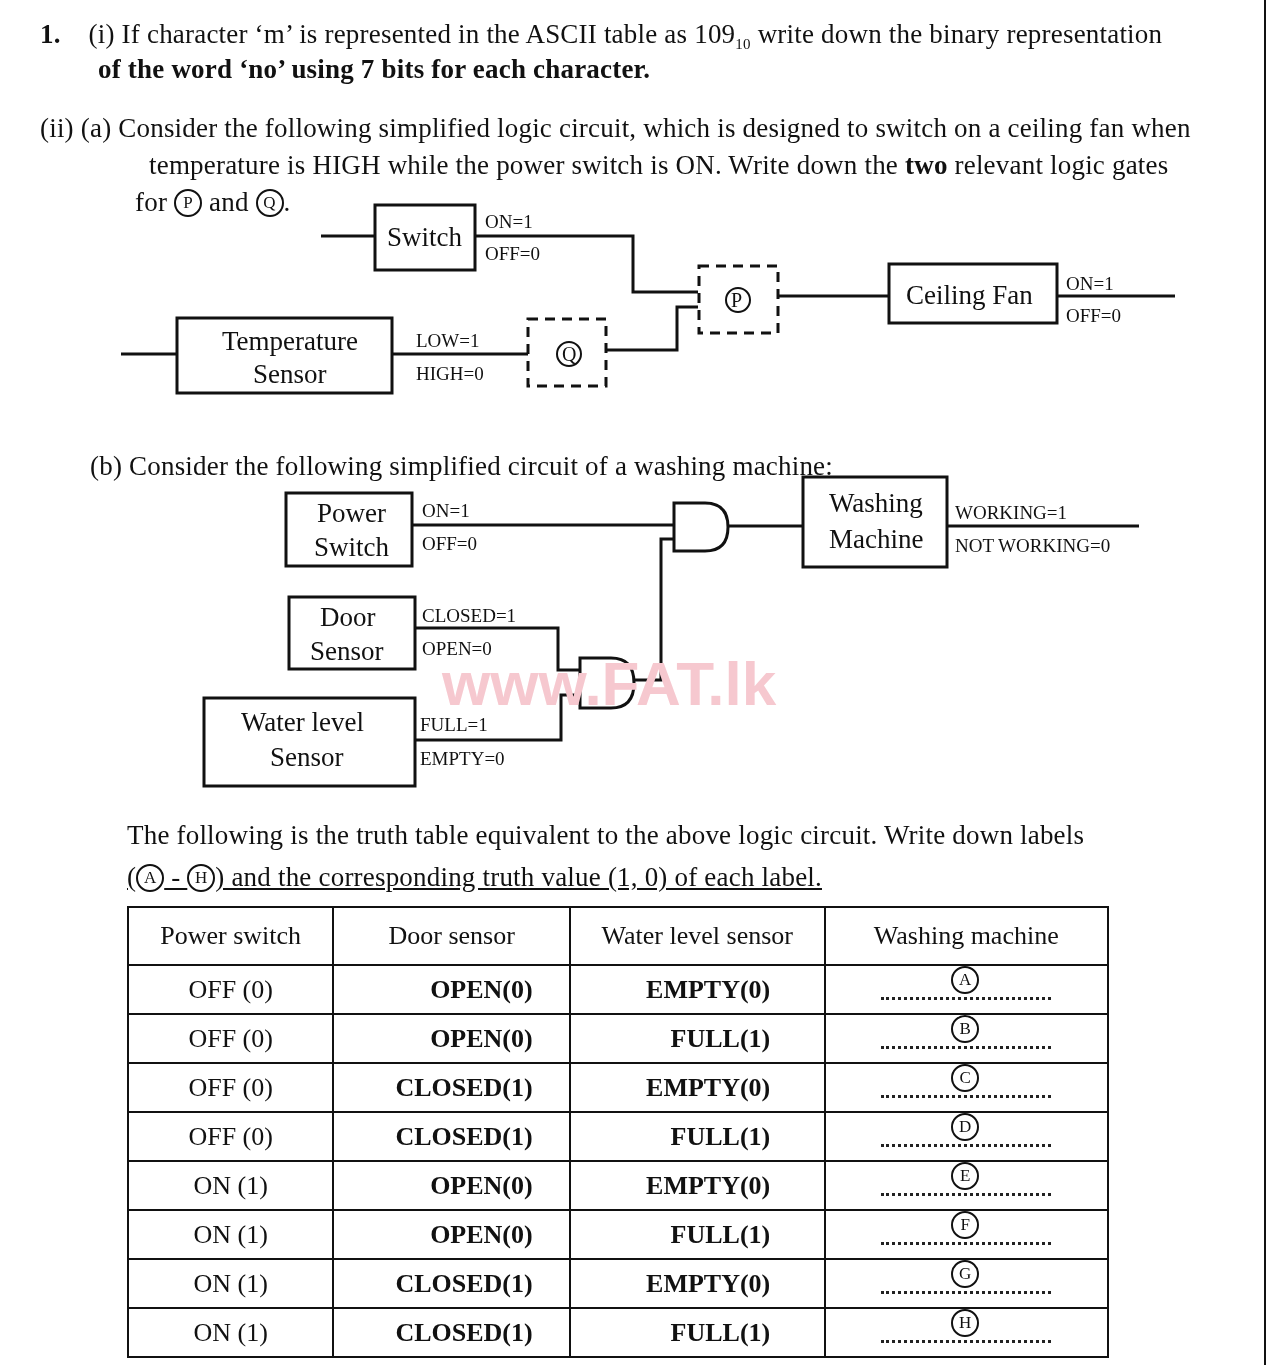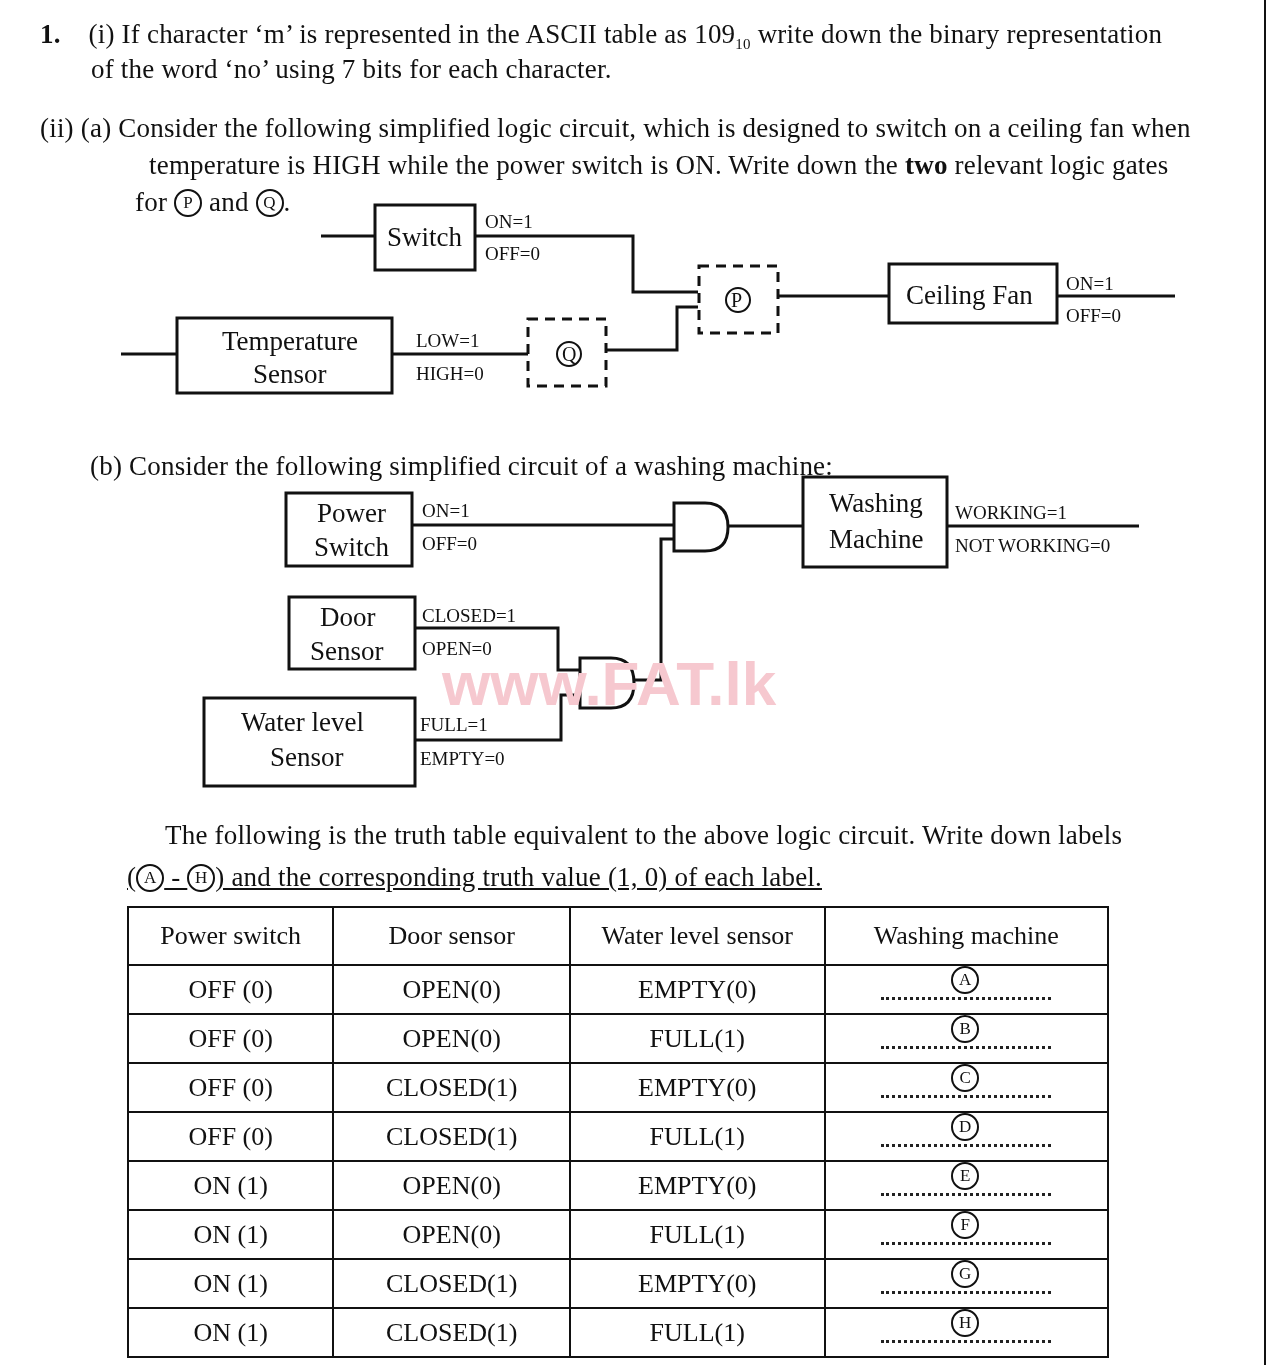--- a/index.html
+++ b/index.html
@@ -22,37 +22,37 @@
   .sig-label { font-family: "Liberation Serif", serif; font-size: 19px; fill: #111; }
   .gate-label { font-family: "Liberation Serif", serif; font-size: 20px; fill: #111; }
   .watermark { font-family: "Liberation Sans", sans-serif; font-weight: bold; font-size: 62px; fill: #f6c8cf; }
   table.tt {
     position: absolute; left: 127px; top: 906px; width: 982px; border-collapse: collapse;
     font-size: 26px;
   }
   table.tt th, table.tt td { border: 2px solid #111; padding: 0; text-align: center; font-weight: normal; }
   table.tt th { height: 56px; }
   table.tt td { height: 45px; }
-  .cellpair { display: inline-flex; justify-content: center; }
+  .cellpair { display: inline-flex; justify-content: flex-end; font-weight: bold; }
   .ans { display: inline-block; position: relative; width: 170px; height: 40px; }
   .ans .dots { position: absolute; left: 0; right: 0; bottom: 6px; border-bottom: 3px dotted #222; }
   .ans .circ { position: absolute; left: 70px; top: 0; background: #fff; }
 </style>
 </head>
 <body>
 
 <div class="right-rule"></div>
 
 <div class="txt" style="left:4px; top:17px;margin-left:36px;">
   <span class="qnum">1.</span>
   <span style="display:inline-block;width:14px"></span>
   <span>(i)</span>
   <span>If character ‘m’ is represented in the ASCII table as 109</span><sub>10</sub><span> write down the binary representation</span>
 </div>
-<div class="txt" style="left:91px; top:52px;">of the word ‘no’ using 7 bits for each character.</div>
+<div class="txt" style="left:98px; top:52px;font-weight:bold;">of the word ‘no’ using 7 bits for each character.</div>
 
 <div class="txt" style="left:40px; top:111px;">
   <span>(ii)</span>
   <span>(a)</span>
   <span>Consider the following simplified logic circuit, which is designed to switch on a ceiling fan when</span>
 </div>
 <div class="txt" style="left:135px; top:148px;margin-left:14px;">
   <span>temperature is HIGH while the power switch is ON. Write down the </span><b class="bold">two</b><span> relevant logic gates</span>
 </div>
 <div class="txt" style="left:135px; top:185px;">
@@ -122,21 +122,21 @@
   <text class="box-label" x="270" y="766">Sensor</text>
   <text class="sig-label" x="420" y="731">FULL=1</text>
   <text class="sig-label" x="420" y="765">EMPTY=0</text>
 </svg>
 
 <div class="txt" style="left:90px; top:426px;margin-top:23px;">
   <span>(b)</span>
   <span>Consider the following simplified circuit of a washing machine:</span>
 </div>
 
-<div class="txt" style="left:127px; top:818px;margin-left:38px;">The following is the truth table equivalent to the above logic circuit. Write down labels</div>
+<div class="txt" style="left:127px; top:818px;">The following is the truth table equivalent to the above logic circuit. Write down labels</div>
 <div class="txt" style="left:127px; top:860px;text-decoration:underline;">
   <span>(</span><span class="circ">A</span><span> - </span><span class="circ">H</span><span>)  and the corresponding truth value (1, 0) of each label.</span>
 </div>
 
 <table class="tt">
   <colgroup>
     <col style="width:206px">
       <col style="width:237px">
       <col style="width:255px">
       <col style="width:284px">

